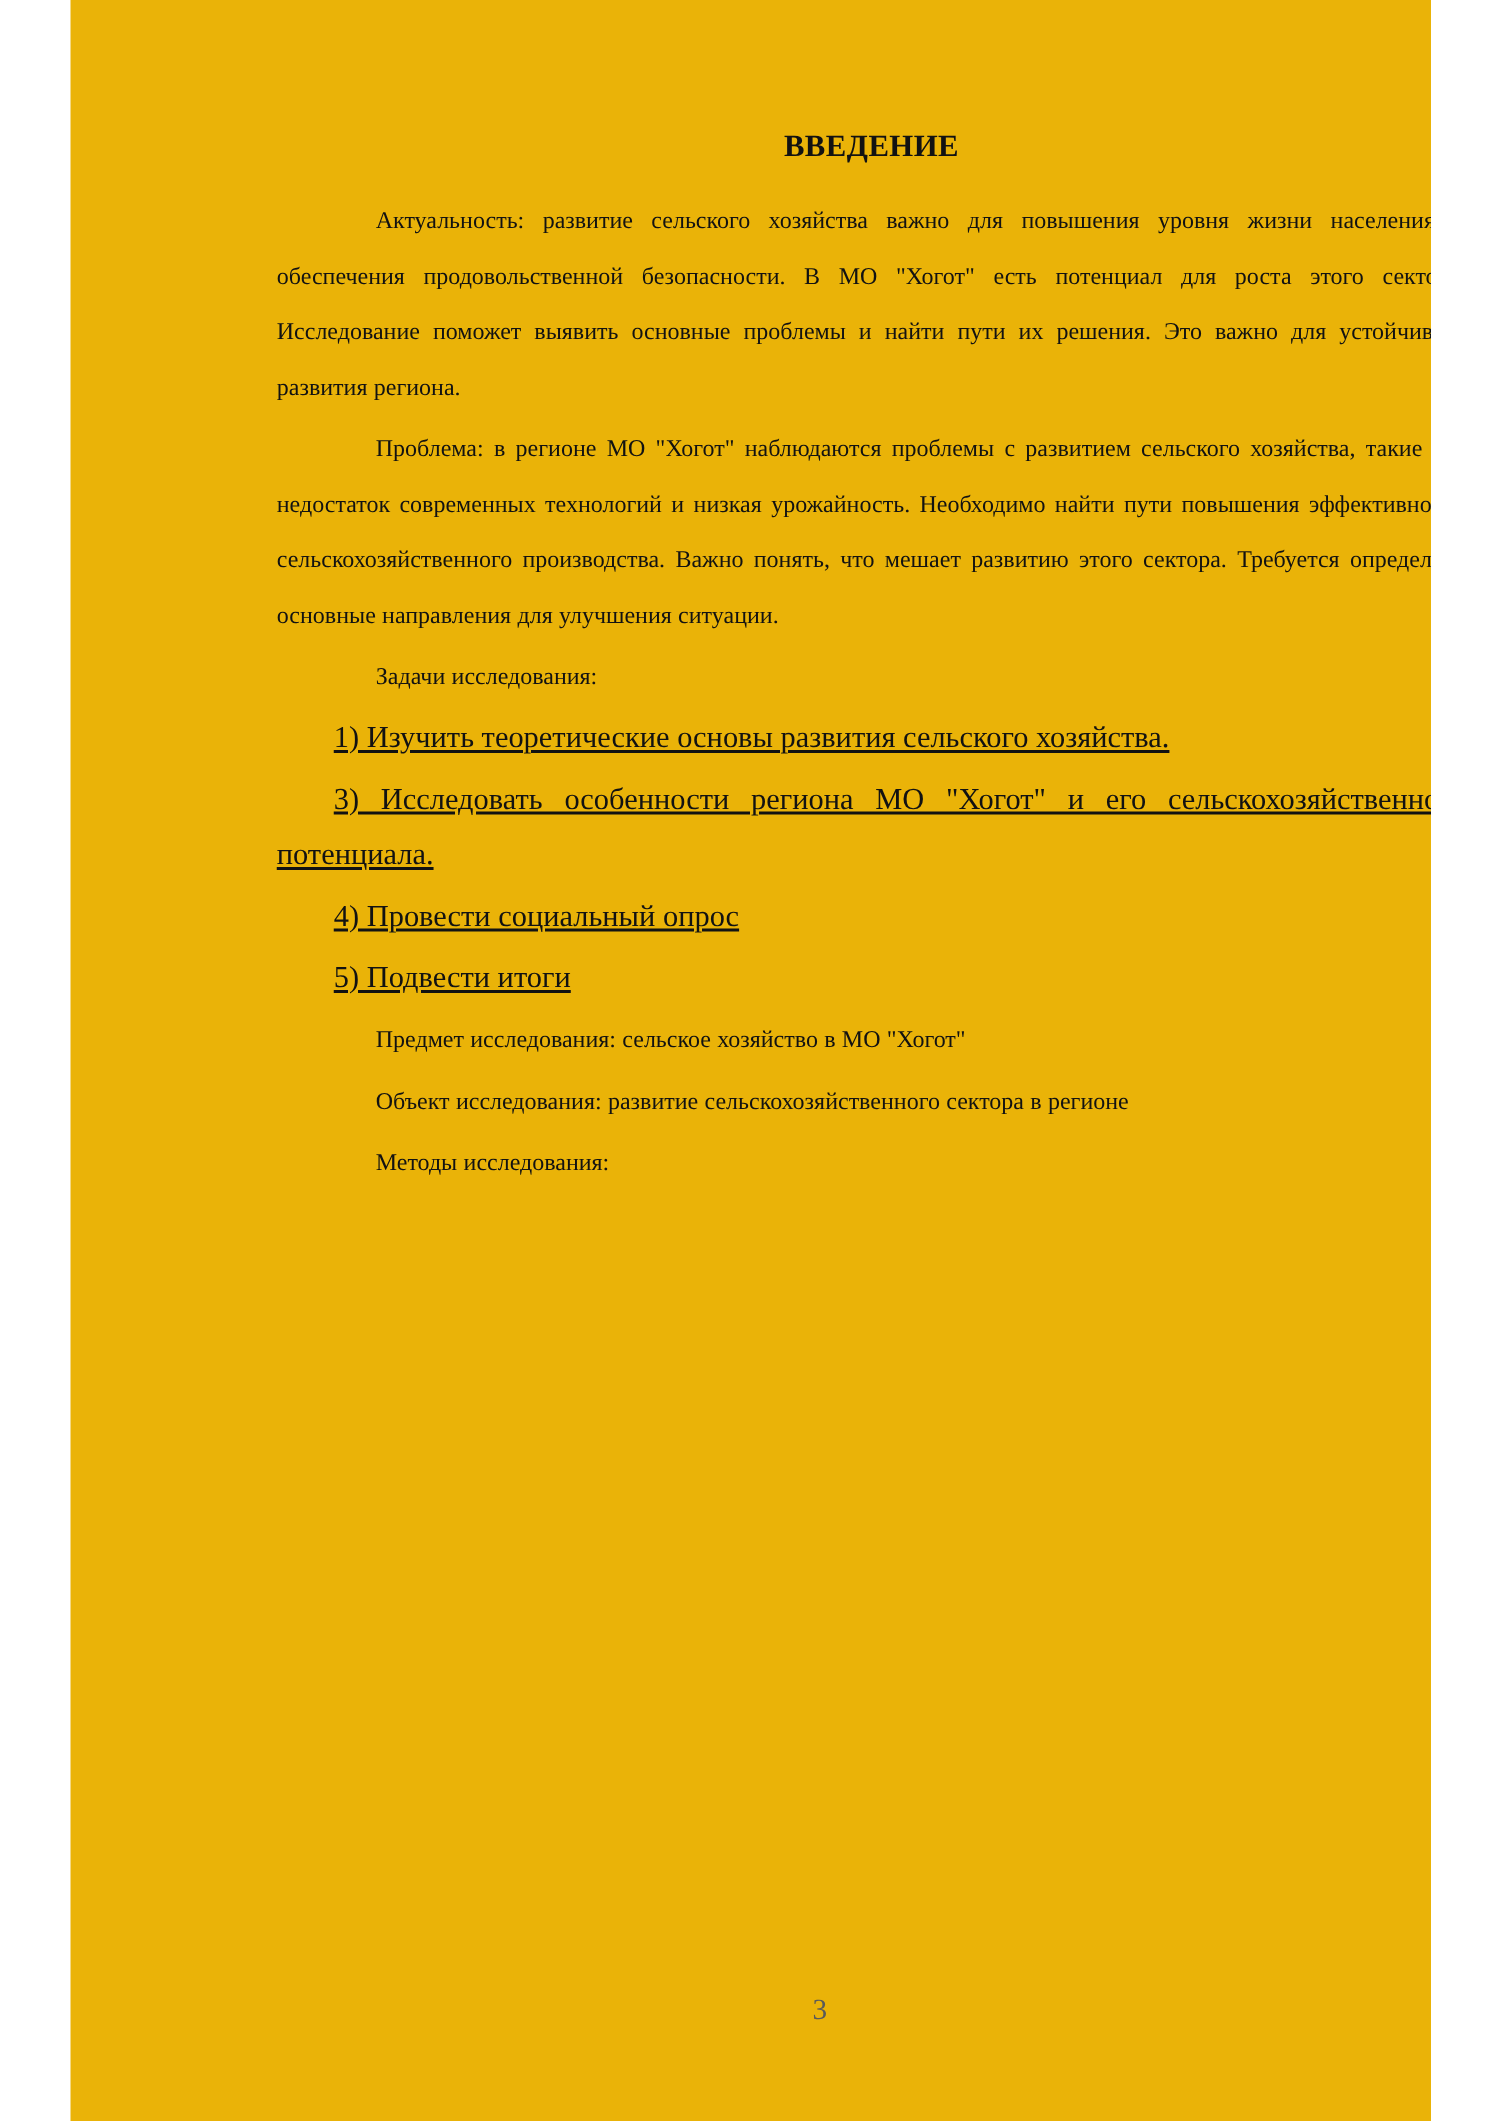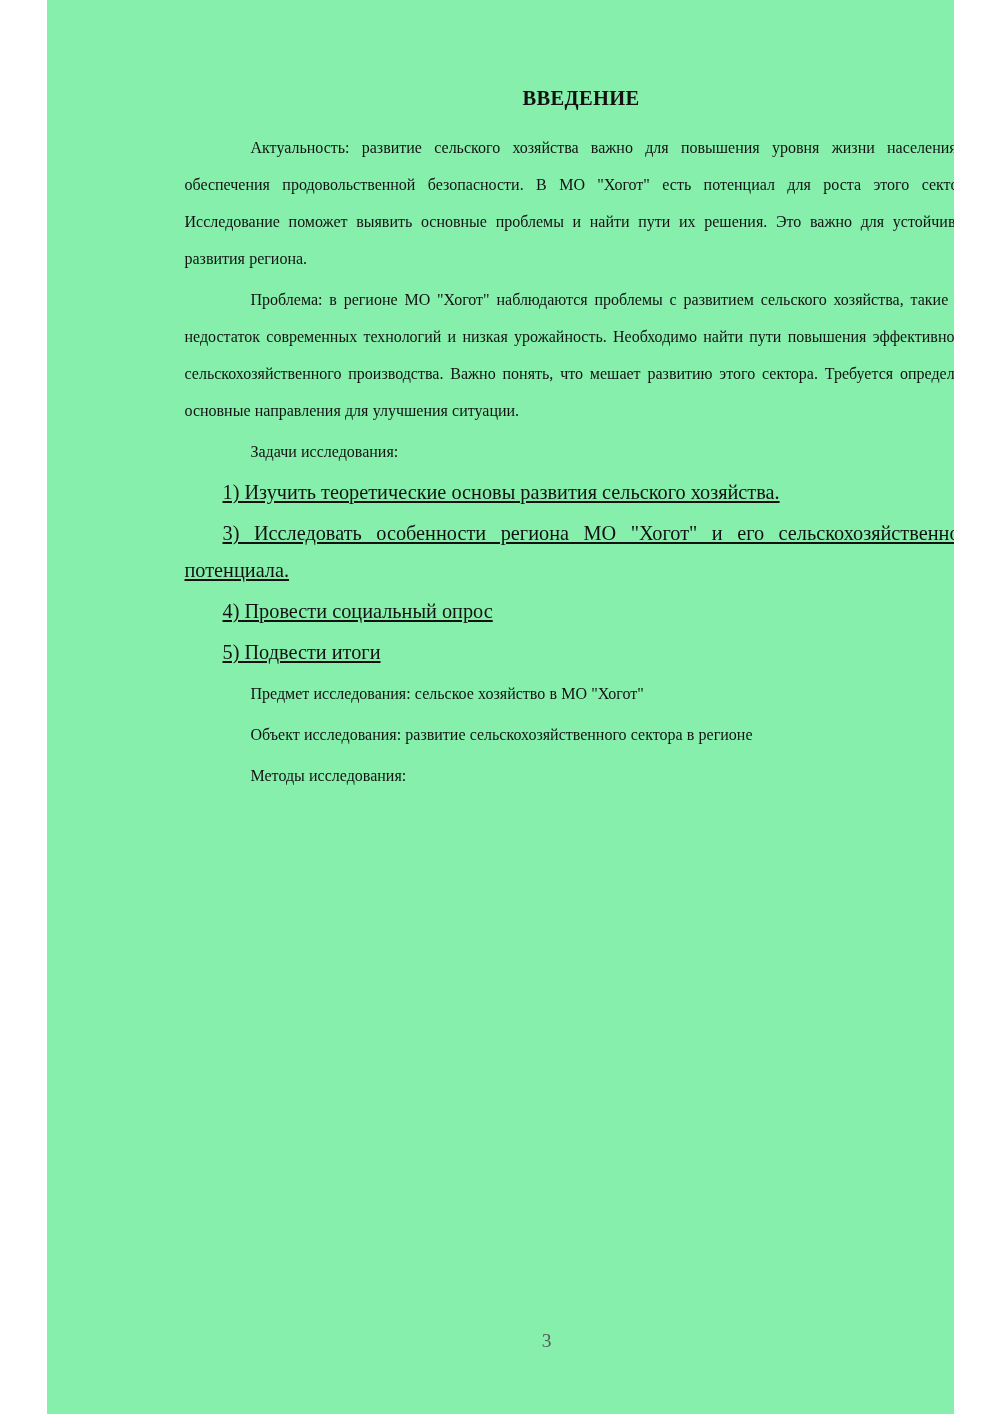--- a/index.html
+++ b/index.html
@@ -5,21 +5,21 @@
 <style>
   html, body {
     margin: 0;
     padding: 0;
     background: #ffffff;
   }
   .page {
     position: relative;
     width: 907px;
     height: 1414px;
-    background: #86efac;
+    background: #eab308;
     margin: 0 auto;
     overflow: hidden;
     font-family: "Liberation Serif", "DejaVu Serif", serif;
     color: #121212;
   }
   .content {
     position: absolute;
     left: 138px;
     top: 88px;
     width: 793px;

